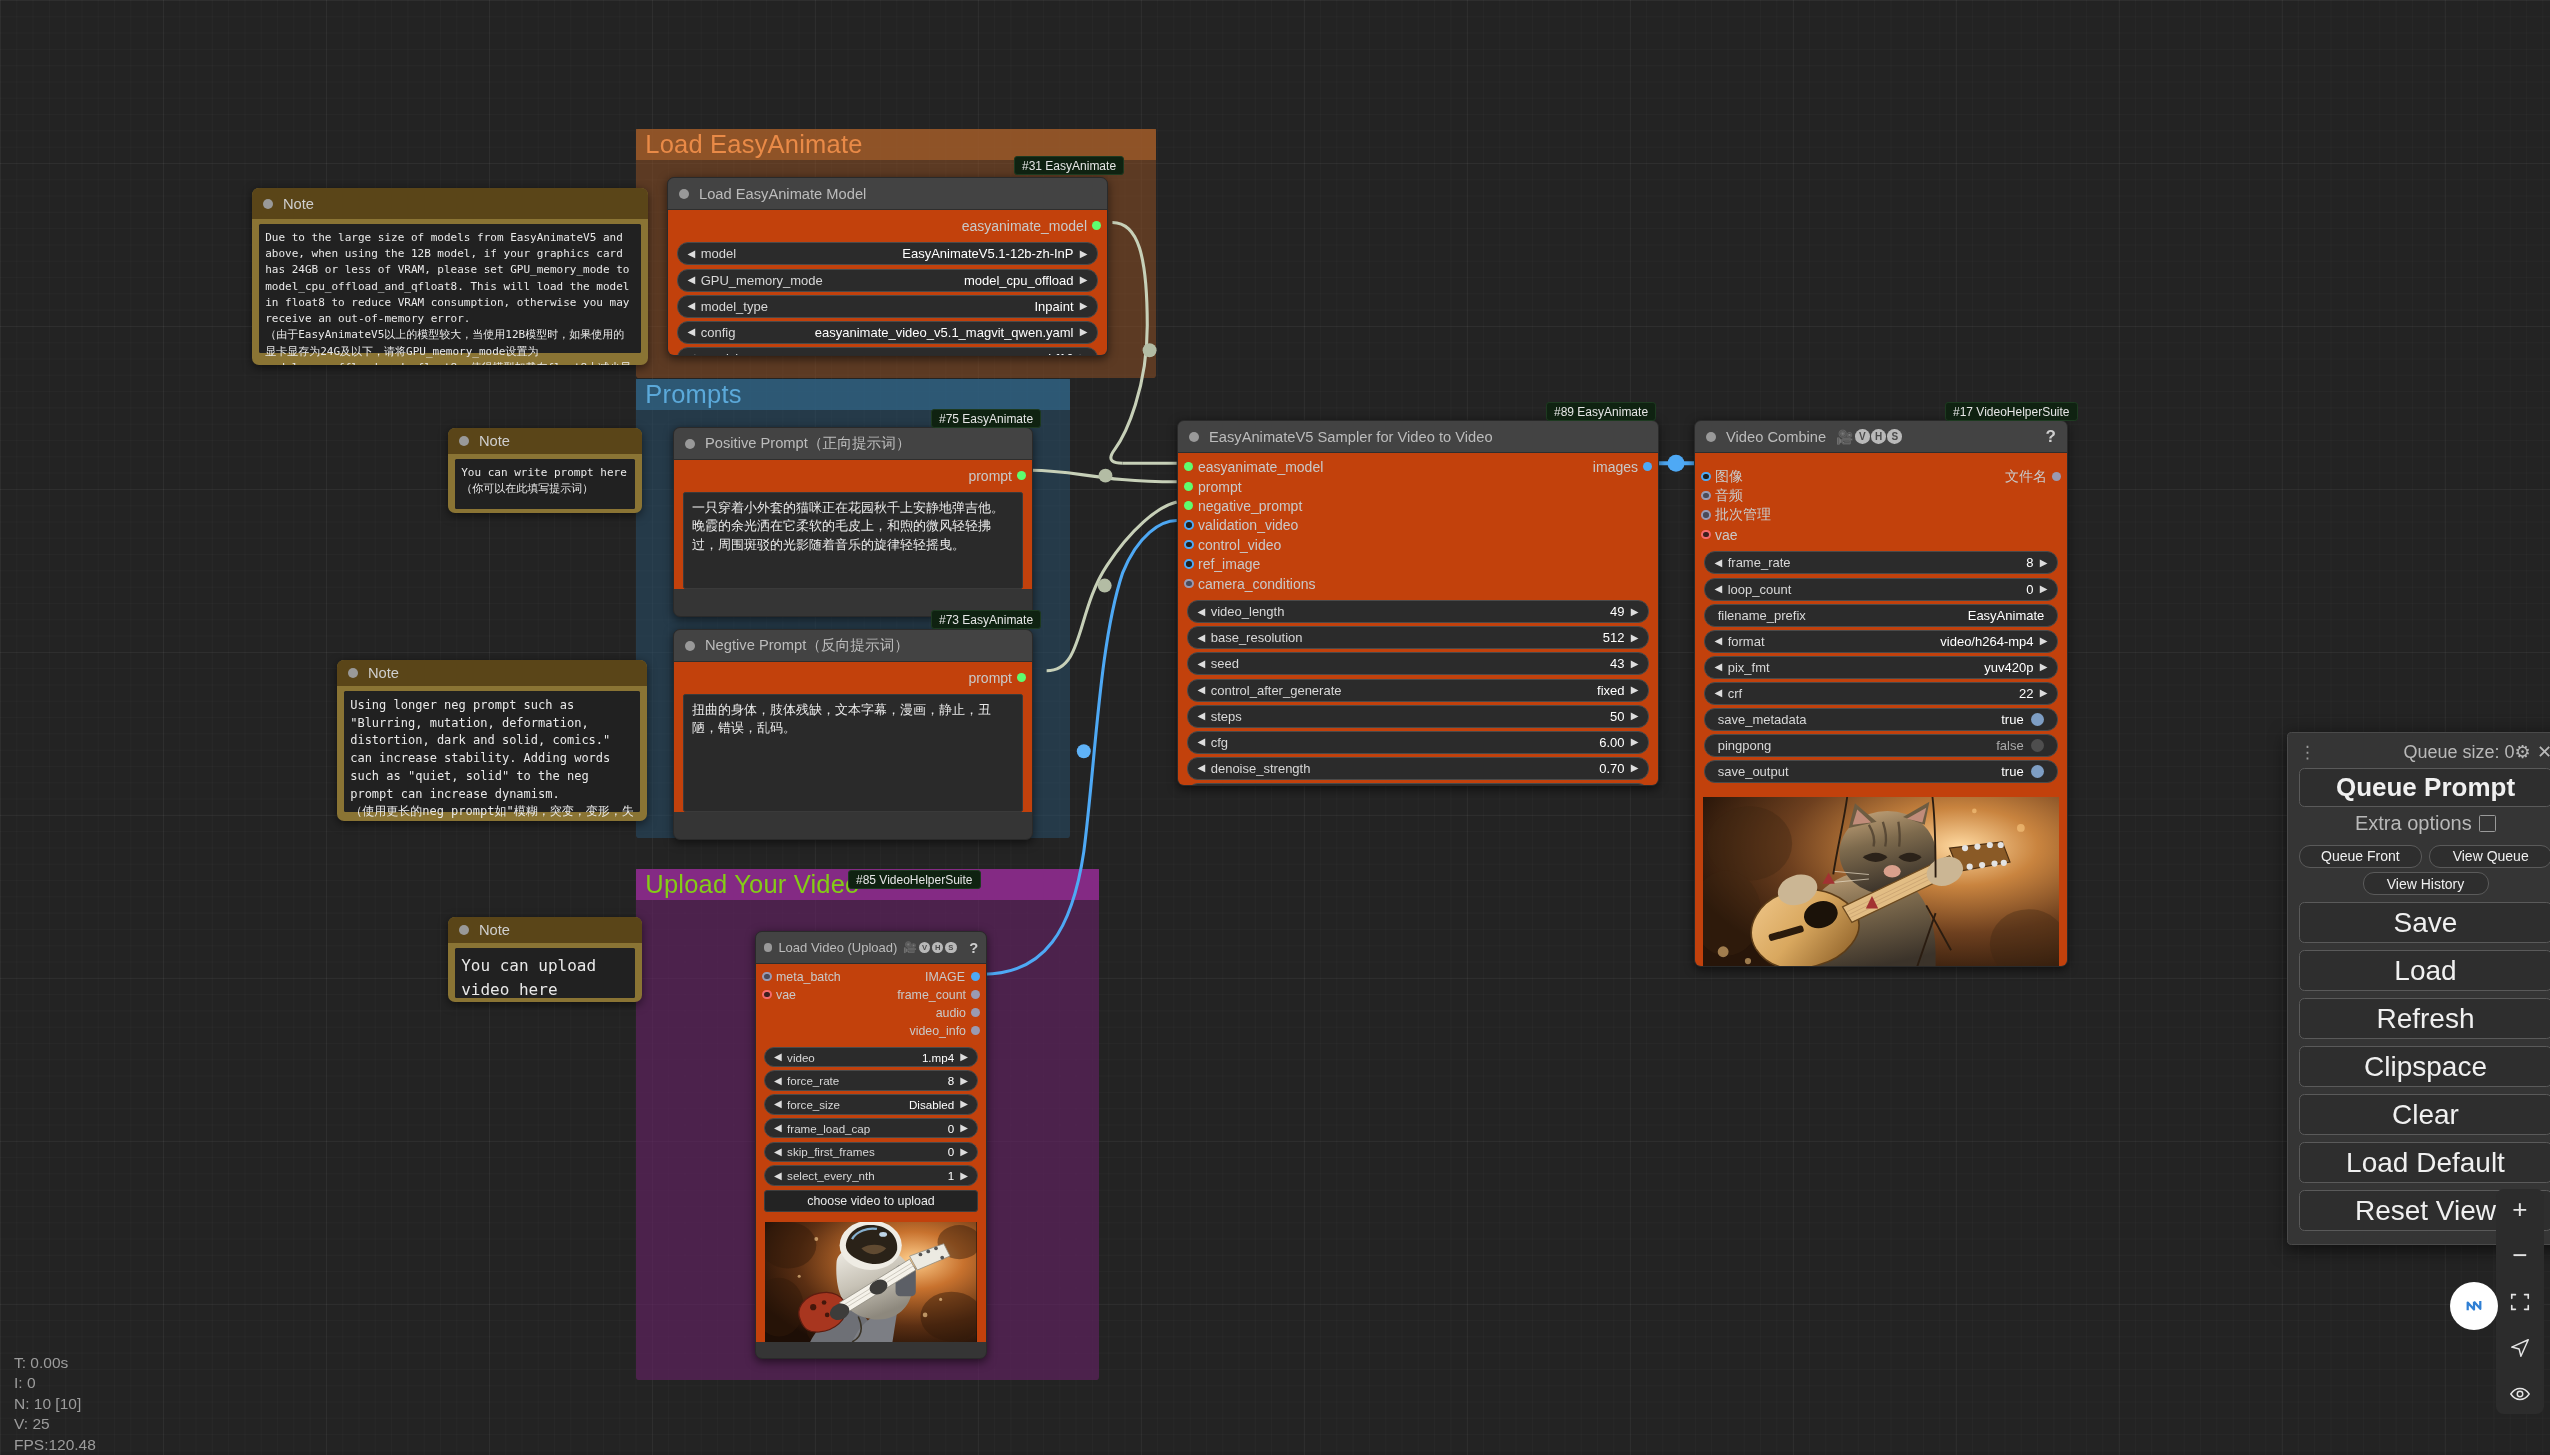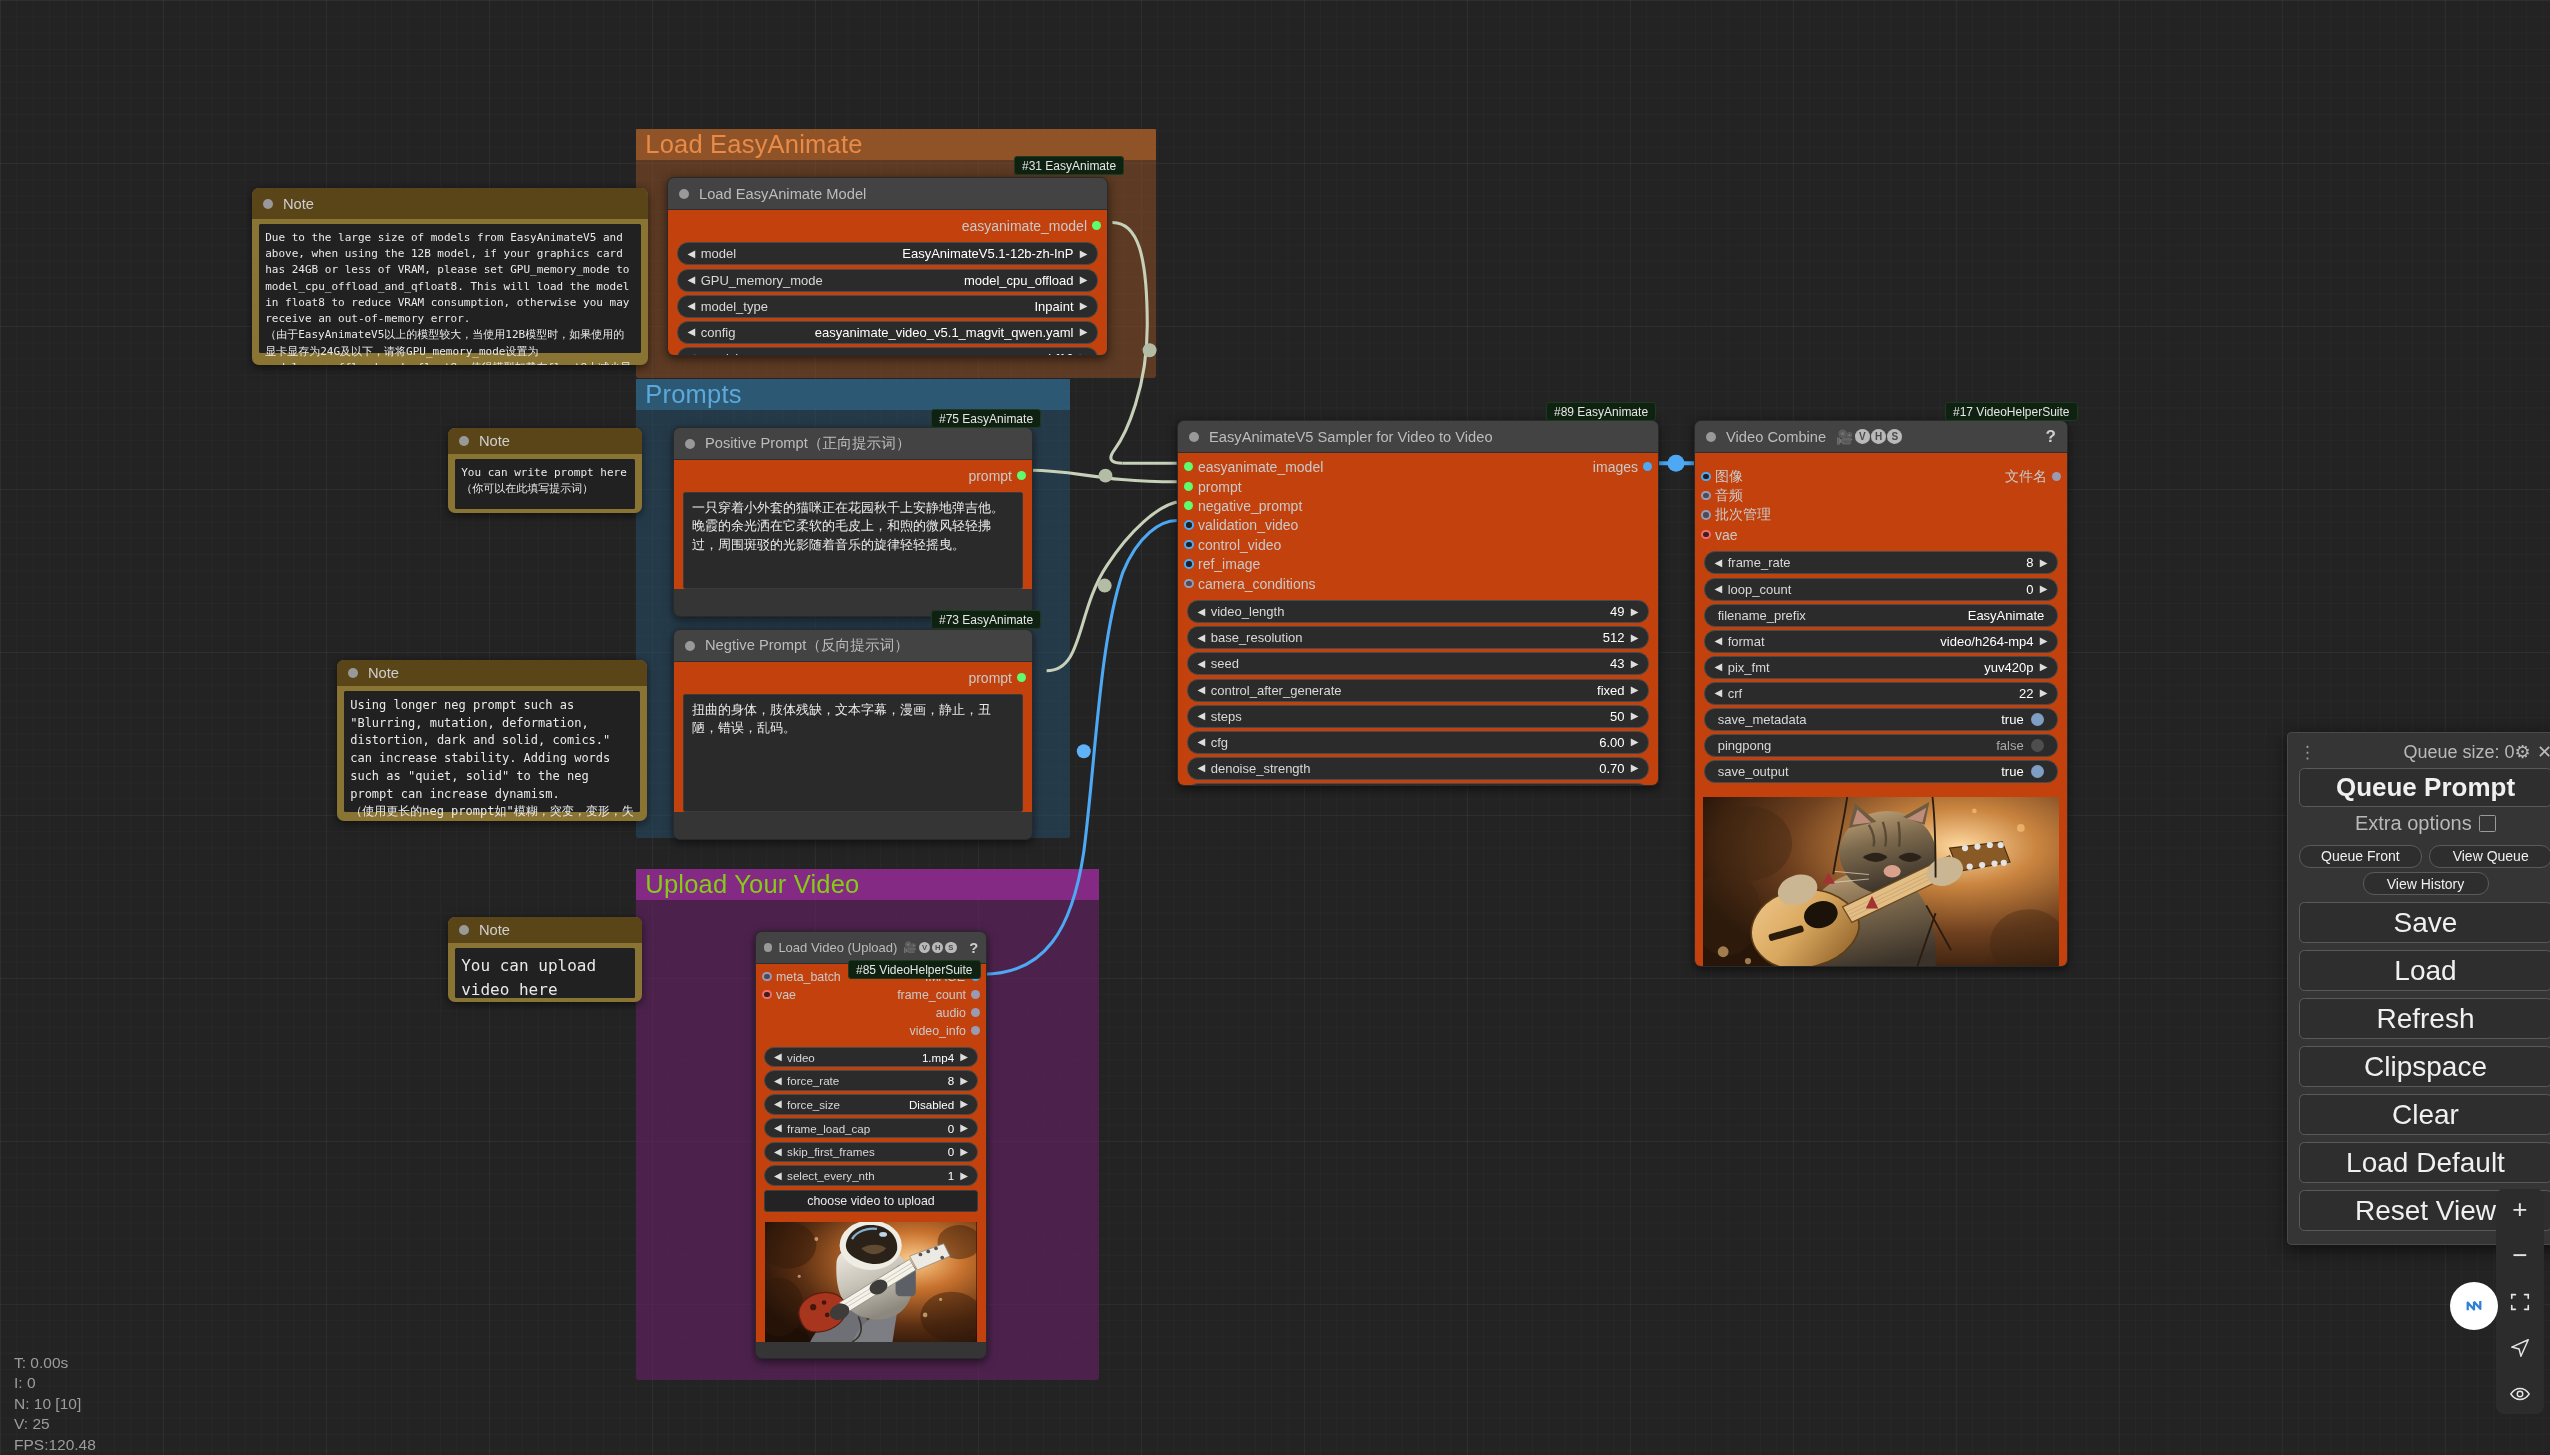--- a/index.html
+++ b/index.html
@@ -573,21 +573,21 @@
           <path d="M288 140 L320 198"></path>
             <path d="M300 150 L276 220"></path>
         </g>
         <path d="M162 98 L170 112 L154 112 Z" fill="#a33232"></path>
         <path d="M218 128 L226 144 L210 144 Z" fill="#a33232"></path>
       </svg>
     </div>
   </div>
 </div>
 
-<div class="badge" style="left:848px;top:960px;">#85 VideoHelperSuite</div>
+<div class="badge" style="left:848px;top:870px;">#85 VideoHelperSuite</div>
 <div class="node" style="left:755px;top:931px;width:230px;height:426px;">
   <div class="ntitle" style="font-size:13px;gap:6.2px;padding:0 7.7px;">
     <span class="ndot" style="width:8.5px;height:8.5px;"></span>
     <span>Load Video (Upload)</span>
     <span class="vhs">
       <span class="cam" style="font-size:11px;">🎥</span>
       <span class="lt" style="width:11.6px;height:11.6px;font-size:7.7px;">V</span>
       <span class="lt" style="width:11.6px;height:11.6px;font-size:7.7px;">H</span>
       <span class="lt" style="width:11.6px;height:11.6px;font-size:7.7px;">S</span>
     </span>

